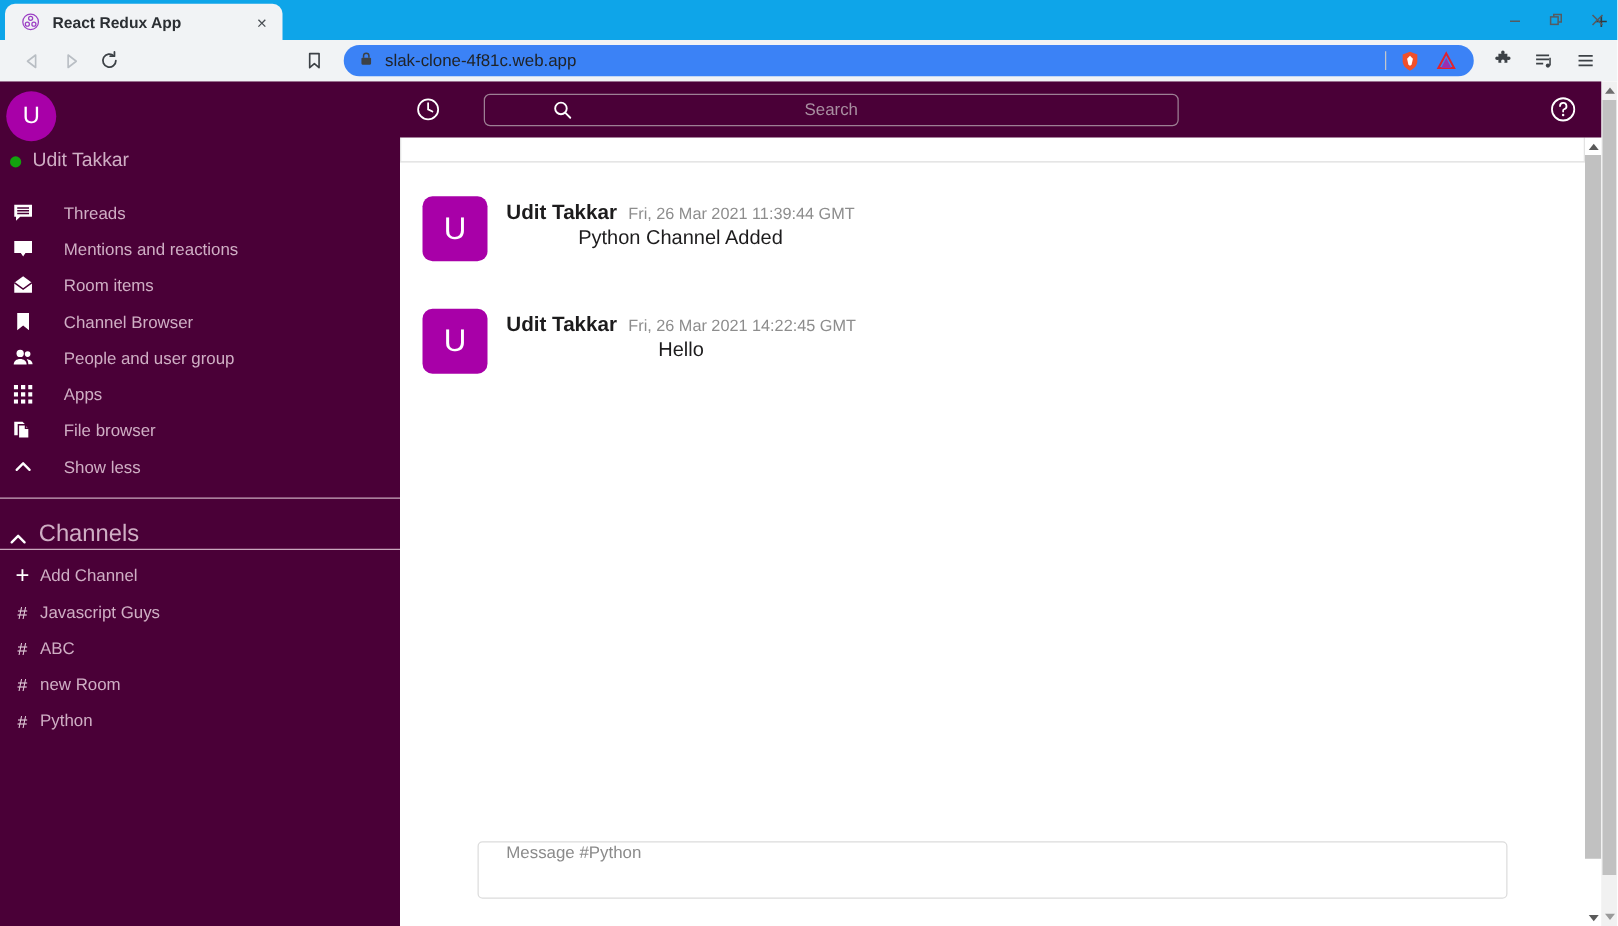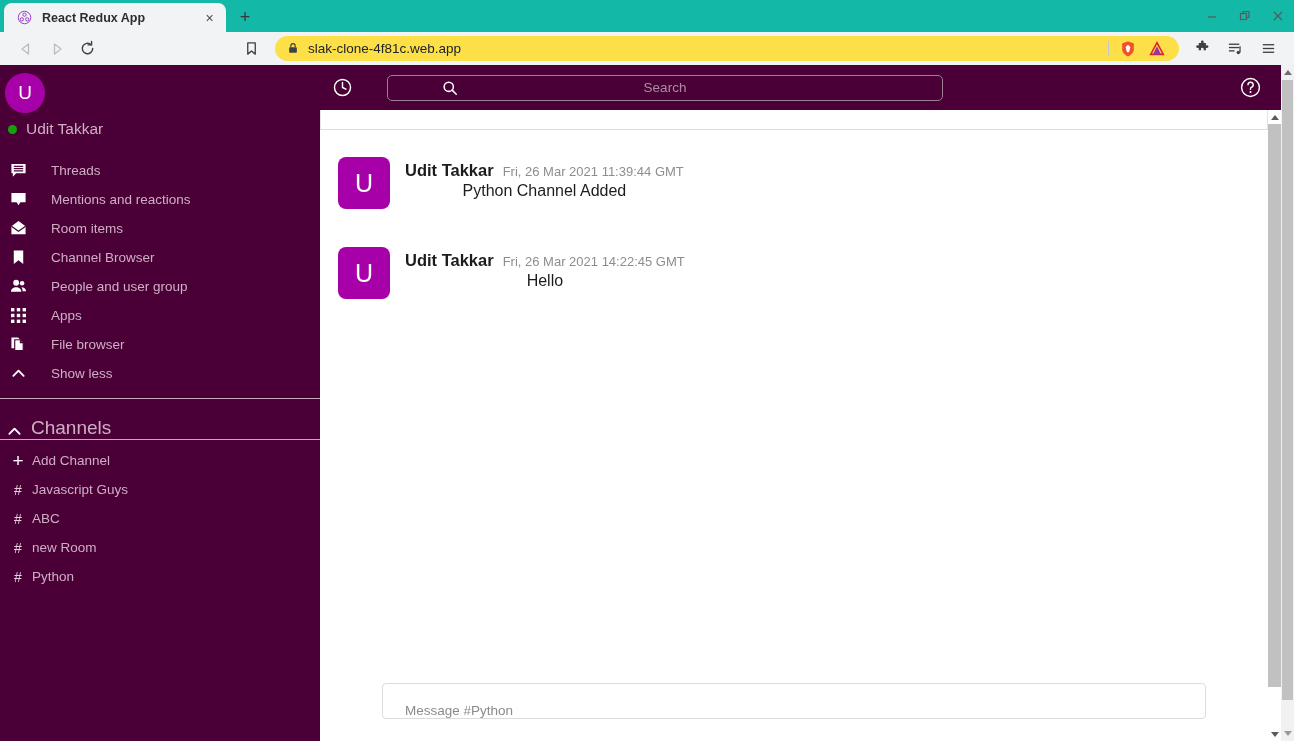--- a/index.html
+++ b/index.html
@@ -7,23 +7,24 @@
     width: 1294px; height: 741px;
     overflow: hidden;
     font-family: "Liberation Sans", sans-serif;
     background: #ffffff;
   }
 
   
   .browser { width: 1294px; height: 741px; display: flex; flex-direction: column; }
 
   .tabstrip {
-    height: 32px; background: #14b8a6;
+    height: 32px; background: #0ea5e9;
     display: flex; align-items: flex-end; position: relative;
     flex: 0 0 32px;
+    justify-content: space-between;
   }
   .tab {
     height: 29px; width: 222px; background: #f1f3f5;
     border-radius: 8px 8px 0 0;
     display: flex; align-items: center; gap: 9px;
     padding: 0 8px 0 12px; margin-left: 4px;
     position: relative;
   }
   .tab-favicon { width: 17px; height: 17px; flex: 0 0 17px; display: flex; align-items: center; justify-content: center; }
   .tab-title {
@@ -53,21 +54,21 @@
     height: 33px; background: #f1f3f5;
     display: flex; align-items: center; padding: 0 10px;
     flex: 0 0 33px; gap: 0;
   }
   .navicon {
     width: 31px; height: 28px; display: flex; align-items: center; justify-content: center;
     color: #3c4146;
   }
   .navicon.disabled { color: #b9bec4; }
   .urlbar {
-    flex: 1; height: 25px; background: #fde047; border-radius: 13px;
+    flex: 1; height: 25px; background: #3b82f6; border-radius: 13px;
     display: flex; align-items: center; padding: 0 12px; gap: 9px;
     margin-left: 8px; margin-right: 8px; position: relative;
   }
   .url-text { font-size: 13.5px; color: #202327; flex: 1; white-space: nowrap; overflow: hidden; }
   .url-sep { width: 1px; height: 15px; background: #c4c8cc; }
   .brave-shield { width: 20px; height: 20px; display:flex; align-items:center; justify-content:center; }
   .brave-logo { width: 20px; height: 20px; display:flex; align-items:center; justify-content:center; }
   .toolbar-right { display: flex; align-items: center; gap: 2px; }
 
   
@@ -151,22 +152,22 @@
     font-size: 25px;
   }
   .msg-body { padding-top: 4px; }
   .msg-head { display: flex; align-items: baseline; gap: 9px; }
   .msg-author { font-size: 16.5px; font-weight: bold; color: #1d1c1d; }
   .msg-time { font-size: 13px; color: #8d8d8d; }
   .msg-text { font-size: 16px; color: #1d1c1d; padding-top: 2px; text-align: center; }
 
   .composer-wrap { padding: 0 62px 22px 62px; }
   .composer {
-    height: 36px; border: 1px solid #dcdcdc; border-radius: 4px;
-    display: flex; align-items: flex-end; padding: 0 22px;
+    height: 46px; border: 1px solid #dcdcdc; border-radius: 4px;
+    display: flex; align-items: flex-start; padding: 0 22px;
     background: #ffffff;
   }
   .composer-ph { font-size: 13.5px; color: #8b8b8b; }
 
   
   .inner-scroll {
     position: absolute; right: 0; top: 45px; bottom: 0; width: 13px;
     background: #ffffff; display: flex; flex-direction: column; align-items: center;
   }
   .isb-track { flex: 1; width: 13px; position: relative; }

